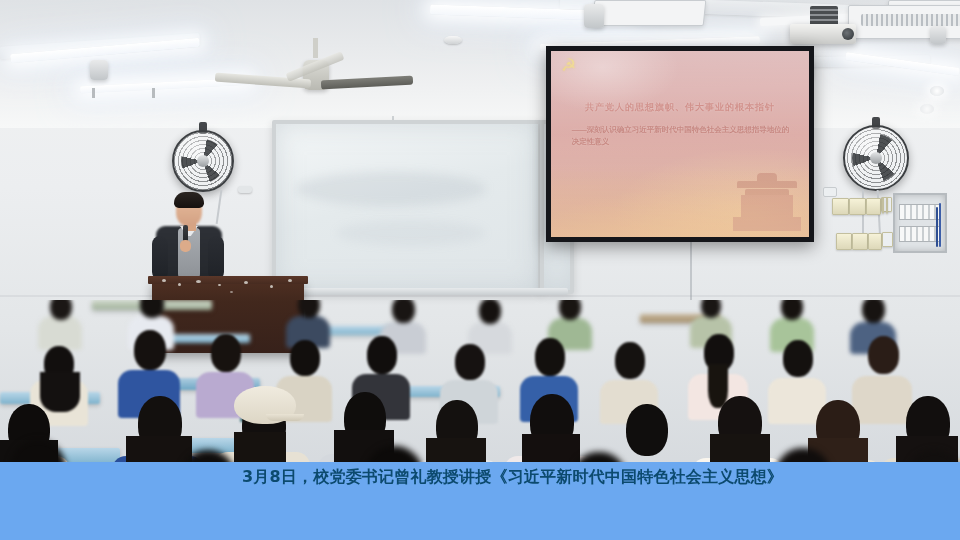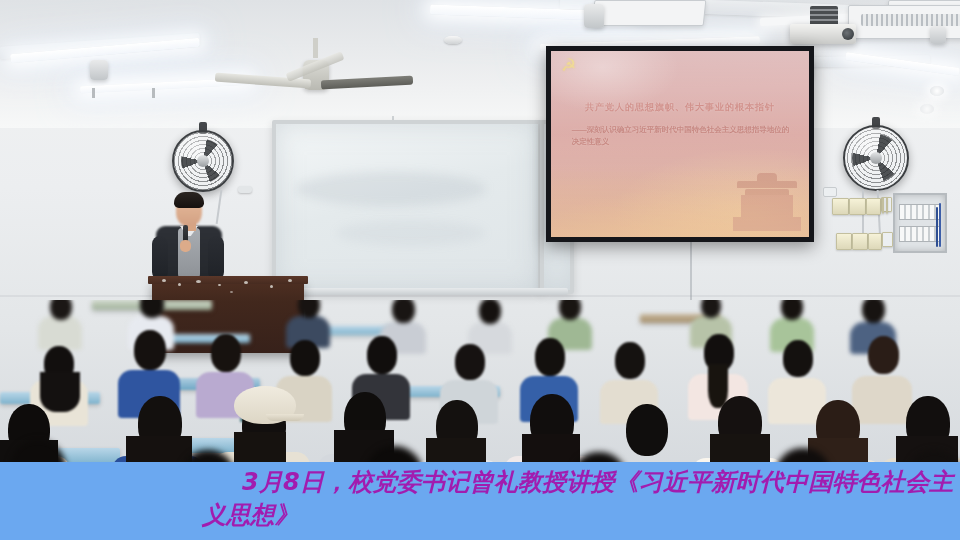--- a/index.html
+++ b/index.html
@@ -284,24 +284,23 @@
   .caption-badge{
     position:absolute;left:0;top:457px;width:196px;height:83px;background:#1f2a8f;
     display:flex;align-items:center;justify-content:center;
   }
   .badge-text{
     color:#ffffff;font-size:31px;font-weight:700;letter-spacing:2px;
     font-family:"DejaVu Sans","Liberation Sans",sans-serif;
   }
   .caption-text{
     position:absolute;left:202px;top:466px;width:752px;
-    color:#a21caf;font-size:24px;font-weight:700;line-height:1.38;
+    color:#0c4a6e;font-size:16px;font-weight:700;line-height:1.38;
     font-family:"DejaVu Sans","Liberation Sans",sans-serif;
     letter-spacing:.2px;
-    font-style:italic;
   }
   .caption-text .indent{display:inline-block;width:40px;}
 </style>
 </head>
 <body>
 
 <div id="stage">
 
   <div class="wall"></div>
   <div class="wall-upper"></div>

